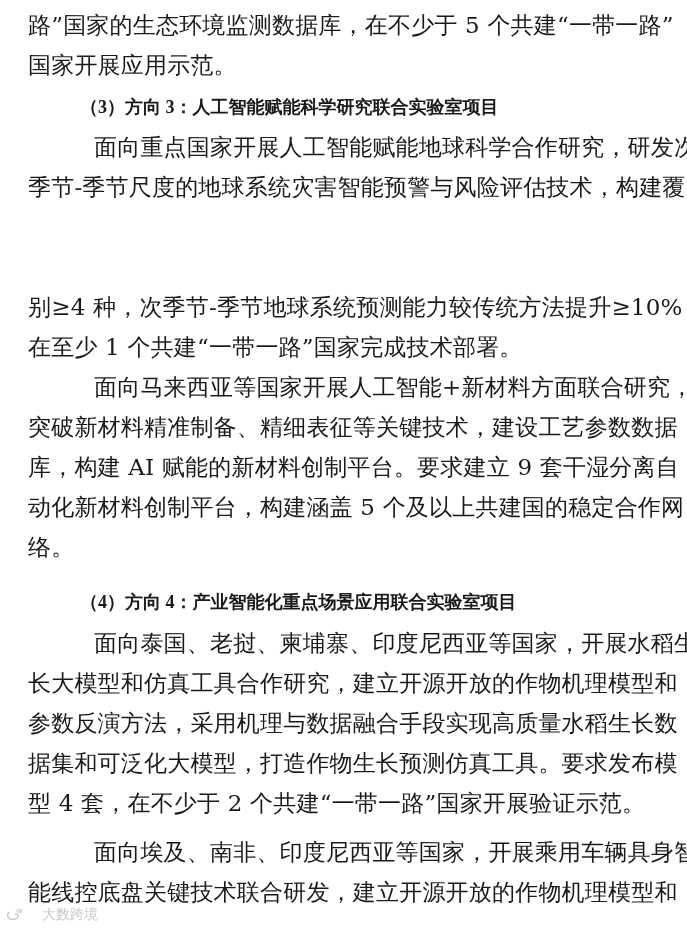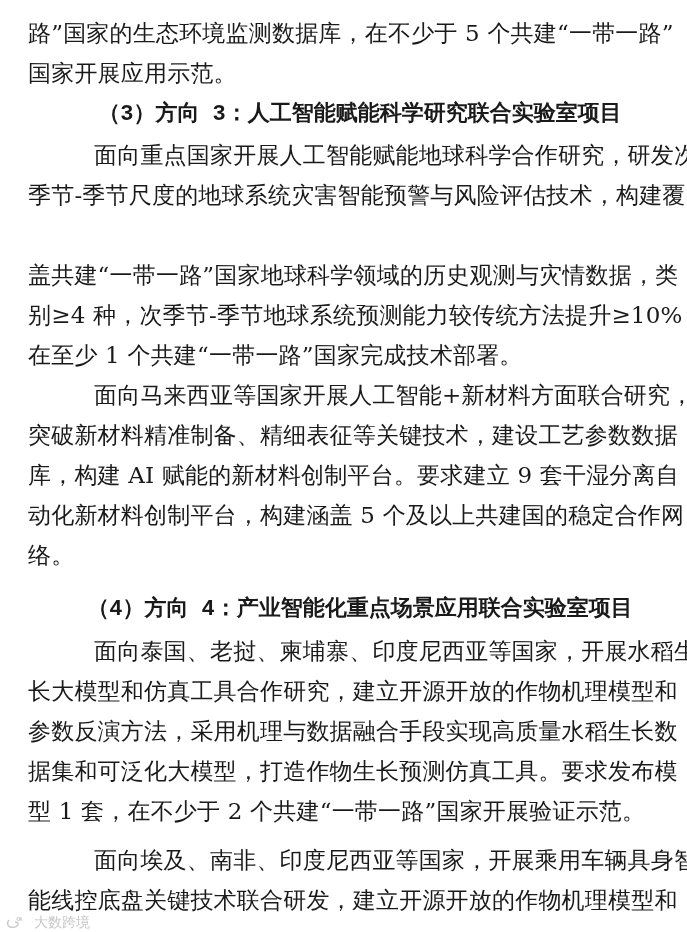--- a/index.html
+++ b/index.html
@@ -1,69 +1,67 @@
 <!DOCTYPE html>
 <html><head>
 <meta charset="utf-8">
 <style>
   html, body { margin: 0; padding: 0; background: #ffffff; }
   body {
     width: 687px; height: 932px; overflow: hidden; position: relative;
     font-family: "DejaVu Serif", "Liberation Serif", serif;
     color: #1a1a1a;
   }
-  .page { position: absolute; left: 0; top: 12px; width: 687px; height: 760px; }
+  .page { position: absolute; left: 0; top: 4px; width: 687px; height: 760px; }
   .line {
     position: absolute; left: 28px; width: 634px;
     font-size: 23px; line-height: 30px; height: 30px;
     white-space: nowrap; text-align: justify; text-align-last: justify;
     letter-spacing: 0.2px;
   }
   .line.last { text-align-last: left; }
   .line.indent { left: 74px; width: 588px; margin-left: 20px; }
   .heading {
     position: absolute; left: 80px; width: 560px;
-    font-size: 22px; line-height: 30px; height: 30px;
+    font-size: 18px; line-height: 30px; height: 30px;
     font-weight: bold; white-space: nowrap;
-    font-family: Liberation Mono, monospace;
-    text-align: center;
+    font-family: Liberation Serif, serif;
   }
   .watermark {
     position: absolute; left: 6px; top: 902px;
     font-size: 14px; color: #c8c8c8;
     font-family: "DejaVu Sans", sans-serif;
-    display: flex; align-items: center; gap: 12px;
+    display: flex; align-items: center; gap: 20px;
   }
   .wm-logo {
     width: 16px; height: 14px; position: relative;
   }
 </style>
 </head>
 <body>
 
 <div class="page">
   <div class="line" style="top:6px">路”国家的生态环境监测数据库，在不少于 5 个共建“一带一路”</div>
   <div class="line last" style="top:46px">国家开展应用示范。</div>
   <div class="heading" style="top:88px">（3）方向 3：人工智能赋能科学研究联合实验室项目</div>
   <div class="line indent" style="top:128px">面向重点国家开展人工智能赋能地球科学合作研究，研发次</div>
   <div class="line" style="top:168px">季节-季节尺度的地球系统灾害智能预警与风险评估技术，构建覆</div>
-  <div class="line" style="top:248px">盖共建“一带一路”国家地球科学领域的历史观测与灾情数据，类</div>
   <div class="line" style="top:288px">别≥4 种，次季节-季节地球系统预测能力较传统方法提升≥10%，</div>
   <div class="line last" style="top:328px">在至少 1 个共建“一带一路”国家完成技术部署。</div>
   <div class="line indent" style="top:368px">面向马来西亚等国家开展人工智能+新材料方面联合研究，</div>
   <div class="line" style="top:408px">突破新材料精准制备、精细表征等关键技术，建设工艺参数数据</div>
   <div class="line" style="top:448px">库，构建 AI 赋能的新材料创制平台。要求建立 9 套干湿分离自</div>
   <div class="line" style="top:488px">动化新材料创制平台，构建涵盖 5 个及以上共建国的稳定合作网</div>
   <div class="line last" style="top:528px">络。</div>
   <div class="heading" style="top:583px">（4）方向 4：产业智能化重点场景应用联合实验室项目</div>
   <div class="line indent" style="top:624px">面向泰国、老挝、柬埔寨、印度尼西亚等国家，开展水稻生</div>
   <div class="line" style="top:664px">长大模型和仿真工具合作研究，建立开源开放的作物机理模型和</div>
   <div class="line" style="top:704px">参数反演方法，采用机理与数据融合手段实现高质量水稻生长数</div>
   <div class="line" style="top:744px">据集和可泛化大模型，打造作物生长预测仿真工具。要求发布模</div>
-  <div class="line last" style="top:784px">型 1 套，在不少于 2 个共建“一带一路”国家开展验证示范。</div>
+  <div class="line last" style="top:784px">型 4 套，在不少于 2 个共建“一带一路”国家开展验证示范。</div>
   <div class="line indent" style="top:833px">面向埃及、南非、印度尼西亚等国家，开展乘用车辆具身智</div>
   <div class="line" style="top:873px">能线控底盘关键技术联合研发，建立开源开放的作物机理模型和</div>
 
   <div class="watermark">
     <span class="wm-logo">
       <svg width="16" height="14" viewBox="0 0 16 14">
         <path d="M3 4 C1 6 1 10 4 11 C7 12 11 11 12 9 C13 7 11 6 9 6" fill="none" stroke="#c8c8c8" stroke-width="1.4"></path>
         <circle cx="12.5" cy="3" r="1.6" fill="none" stroke="#c8c8c8" stroke-width="1"></circle>
         <circle cx="15" cy="3" r="1.2" fill="none" stroke="#c8c8c8" stroke-width="1"></circle>
       </svg>

